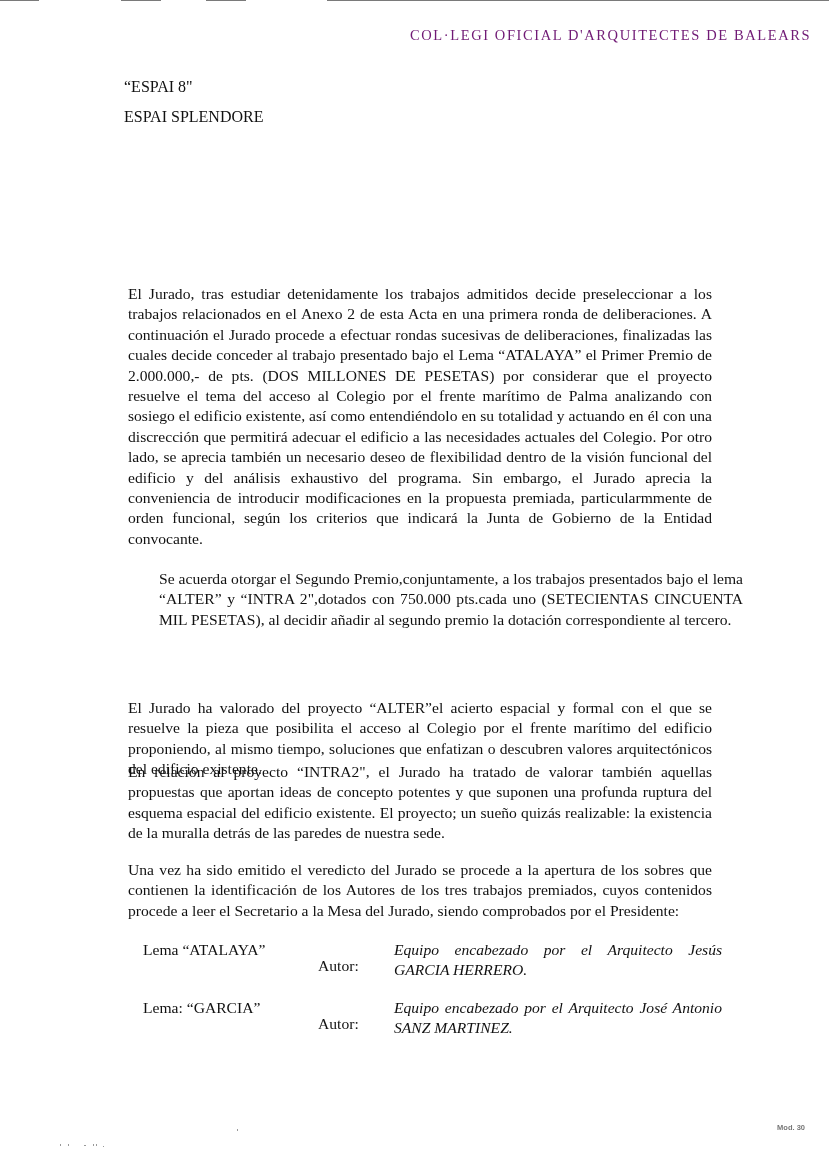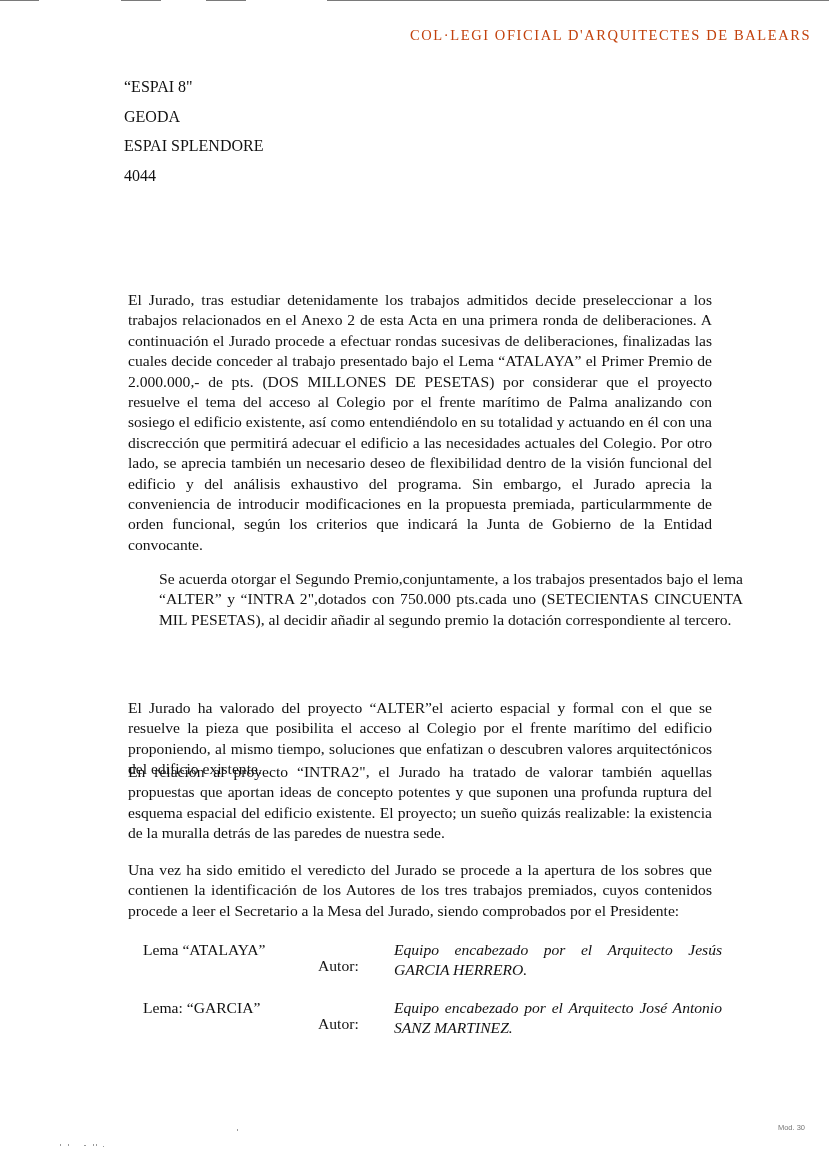--- a/index.html
+++ b/index.html
@@ -21,21 +21,21 @@
       height: 1px;
       background: #7a7a7a;
     }
     .letterhead {
       position: absolute;
       top: 27px;
       left: 410px;
       font-family: "Liberation Serif", serif;
       font-size: 14.5px;
       letter-spacing: 1.6px;
-      color: #c2410c;
+      color: #701a75;
       white-space: nowrap;
     }
     .lemas {
       position: absolute;
       left: 124px;
       top: 77px;
       margin: 0;
       padding: 0;
       list-style: none;
       font-size: 16px;
@@ -46,21 +46,21 @@
     }
     .body-text {
       position: absolute;
       left: 128px;
       width: 584px;
       font-size: 15.6px;
       line-height: 20.4px;
       text-align: justify;
       margin: 0;
     }
-    #p1 { top: 290px; }
+    #p1 { top: 284px; }
     #p2 { top: 569px; margin-left: 31px; }
     #p3 { top: 698px; }
     #p4 { top: 762px; }
     #p5 { top: 860px; }
     .author-row {
       position: absolute;
       left: 143px;
       width: 580px;
       font-size: 15.6px;
       line-height: 20.4px;
@@ -87,43 +87,42 @@
     }
     #author-1 { top: 940px; }
     #author-2 { top: 998px; }
     .form-code {
       position: absolute;
       right: 24px;
       top: 1123px;
       font-family: "Liberation Sans", sans-serif;
       font-size: 7.5px;
       color: #777777;
+      font-weight: bold;
     }
     .speck {
       position: absolute;
       background: #999999;
       width: 1px;
       height: 2px;
     }
   </style>
 </head>
 <body>
 
 <div class="scan-edge" style="left:0;width:39px;"></div>
 <div class="scan-edge" style="left:121px;width:40px;"></div>
 <div class="scan-edge" style="left:206px;width:40px;"></div>
 <div class="scan-edge" style="left:327px;width:502px;"></div>
 
 <div class="letterhead">COL·LEGI OFICIAL D'ARQUITECTES DE BALEARS</div>
 
 <ul class="lemas">
   <li>“ESPAI 8"</li>
-  <li>GEODA</li>
   <li>ESPAI SPLENDORE</li>
-  <li>4044</li>
 </ul>
 
 <p class="body-text" id="p1">El Jurado, tras estudiar detenidamente los trabajos admitidos decide preseleccionar a los trabajos relacionados en el Anexo 2 de esta Acta en una primera  ronda de deliberaciones. A continuación el Jurado procede a efectuar rondas sucesivas de deliberaciones, finalizadas las cuales decide conceder al trabajo presentado bajo el Lema “ATALAYA” el Primer Premio de 2.000.000,- de pts. (DOS MILLONES DE PESETAS) por considerar que el proyecto resuelve el tema del acceso al Colegio por el frente marítimo de Palma analizando con sosiego el edificio existente, así como entendiéndolo en su totalidad y actuando en él con una discrección que permitirá adecuar el edificio a las necesidades actuales del Colegio. Por otro lado, se aprecia también un necesario deseo de flexibilidad dentro de la visión funcional del edificio y del análisis exhaustivo del programa. Sin embargo, el Jurado aprecia la conveniencia de introducir modificaciones en la propuesta premiada, particularmmente de orden funcional, según los criterios que indicará la Junta de Gobierno de la Entidad convocante.</p>
 <p class="body-text" id="p2">Se acuerda otorgar el Segundo Premio,conjuntamente, a los trabajos presentados bajo el lema  “ALTER” y “INTRA 2",dotados con 750.000 pts.cada uno (SETECIENTAS CINCUENTA MIL PESETAS), al decidir añadir al segundo premio la dotación correspondiente al tercero.</p>
 <p class="body-text" id="p3">El Jurado ha valorado del proyecto “ALTER”el acierto espacial y formal con el que se resuelve la pieza que posibilita el acceso al Colegio por el frente marítimo del edificio proponiendo, al mismo tiempo, soluciones que enfatizan o descubren valores arquitectónicos del edificio existente.</p>
 <p class="body-text" id="p4">En relación al proyecto “INTRA2", el Jurado ha tratado de valorar también aquellas propuestas que aportan ideas de concepto potentes y que suponen una profunda ruptura del esquema espacial del edificio existente. El proyecto; un sueño quizás realizable: la existencia de la muralla detrás de las paredes de nuestra sede.</p>
 <p class="body-text" id="p5">Una vez ha sido emitido el veredicto del Jurado se procede a la apertura de los sobres que contienen la identificación de los Autores de los tres trabajos premiados, cuyos contenidos procede a leer el Secretario  a la Mesa del Jurado, siendo comprobados por el Presidente:</p>
 
 <div class="author-row" id="author-1">
   <span class="lema">Lema “ATALAYA”</span>

